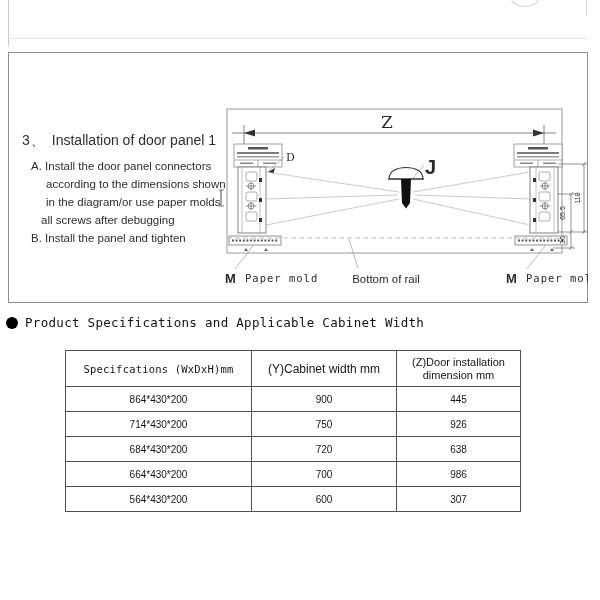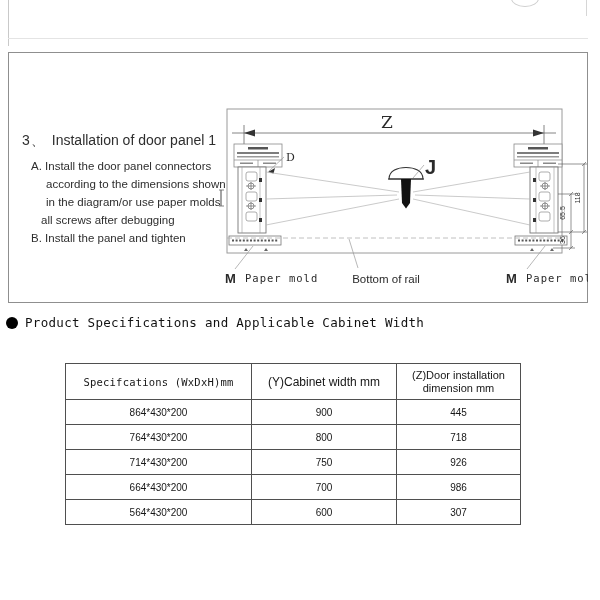--- a/index.html
+++ b/index.html
@@ -26,21 +26,21 @@
 
   #diagram-svg{position:absolute;left:8px;top:52px;}
 
   
   #spec-heading{position:absolute;left:6px;top:315px;display:flex;align-items:center;}
   #bullet{width:12px;height:12px;border-radius:50%;background:#000;margin-right:7px;}
   #spec-heading-text{font-family:"DejaVu Sans Mono",monospace;font-size:12.5px;
                      letter-spacing:0.3px;color:#111;font-weight:500;}
 
   
-  #spec-table{position:absolute;left:65px;top:363px;border-collapse:collapse;}
+  #spec-table{position:absolute;left:65px;top:350px;border-collapse:collapse;}
   #spec-table td{border:1px solid #4f4f4f;text-align:center;vertical-align:middle;
                  padding:0;color:#161616;}
   #spec-table .hdr{height:35px;}
   #spec-table .c1{width:185px;}
   #spec-table .c2{width:144px;text-align:center;}
   #spec-table .c3{width:123px;}
   #h-spec{font-family:"DejaVu Sans Mono",monospace;font-size:10.5px;letter-spacing:0.2px;}
   #h-width{font-size:12px;}
   #h-door{font-size:11px;line-height:13px;padding:0 10px;}
   #spec-table .datarow td{height:24px;font-size:10px;}
@@ -215,30 +215,30 @@
       <td class="hdr c1" id="h-spec">Specifcations (WxDxH)mm</td>
       <td class="hdr c2" id="h-width">(Y)Cabinet width mm</td>
       <td class="hdr c3" id="h-door">(Z)Door installation dimension mm</td>
     </tr>
     <tr class="datarow">
       <td>864*430*200</td>
       <td>900</td>
       <td>445</td>
     </tr>
     <tr class="datarow">
-      <td>764*430*200</td>
-      <td>800</td>
-      <td>718</td>
-    </tr>
-    <tr class="datarow">
       <td>714*430*200</td>
       <td>750</td>
       <td>926</td>
     </tr>
     <tr class="datarow">
+      <td>684*430*200</td>
+      <td>720</td>
+      <td>638</td>
+    </tr>
+    <tr class="datarow">
       <td>664*430*200</td>
       <td>700</td>
       <td>986</td>
     </tr>
     <tr class="datarow">
       <td>564*430*200</td>
       <td>600</td>
       <td>307</td>
     </tr>
   </tbody>

